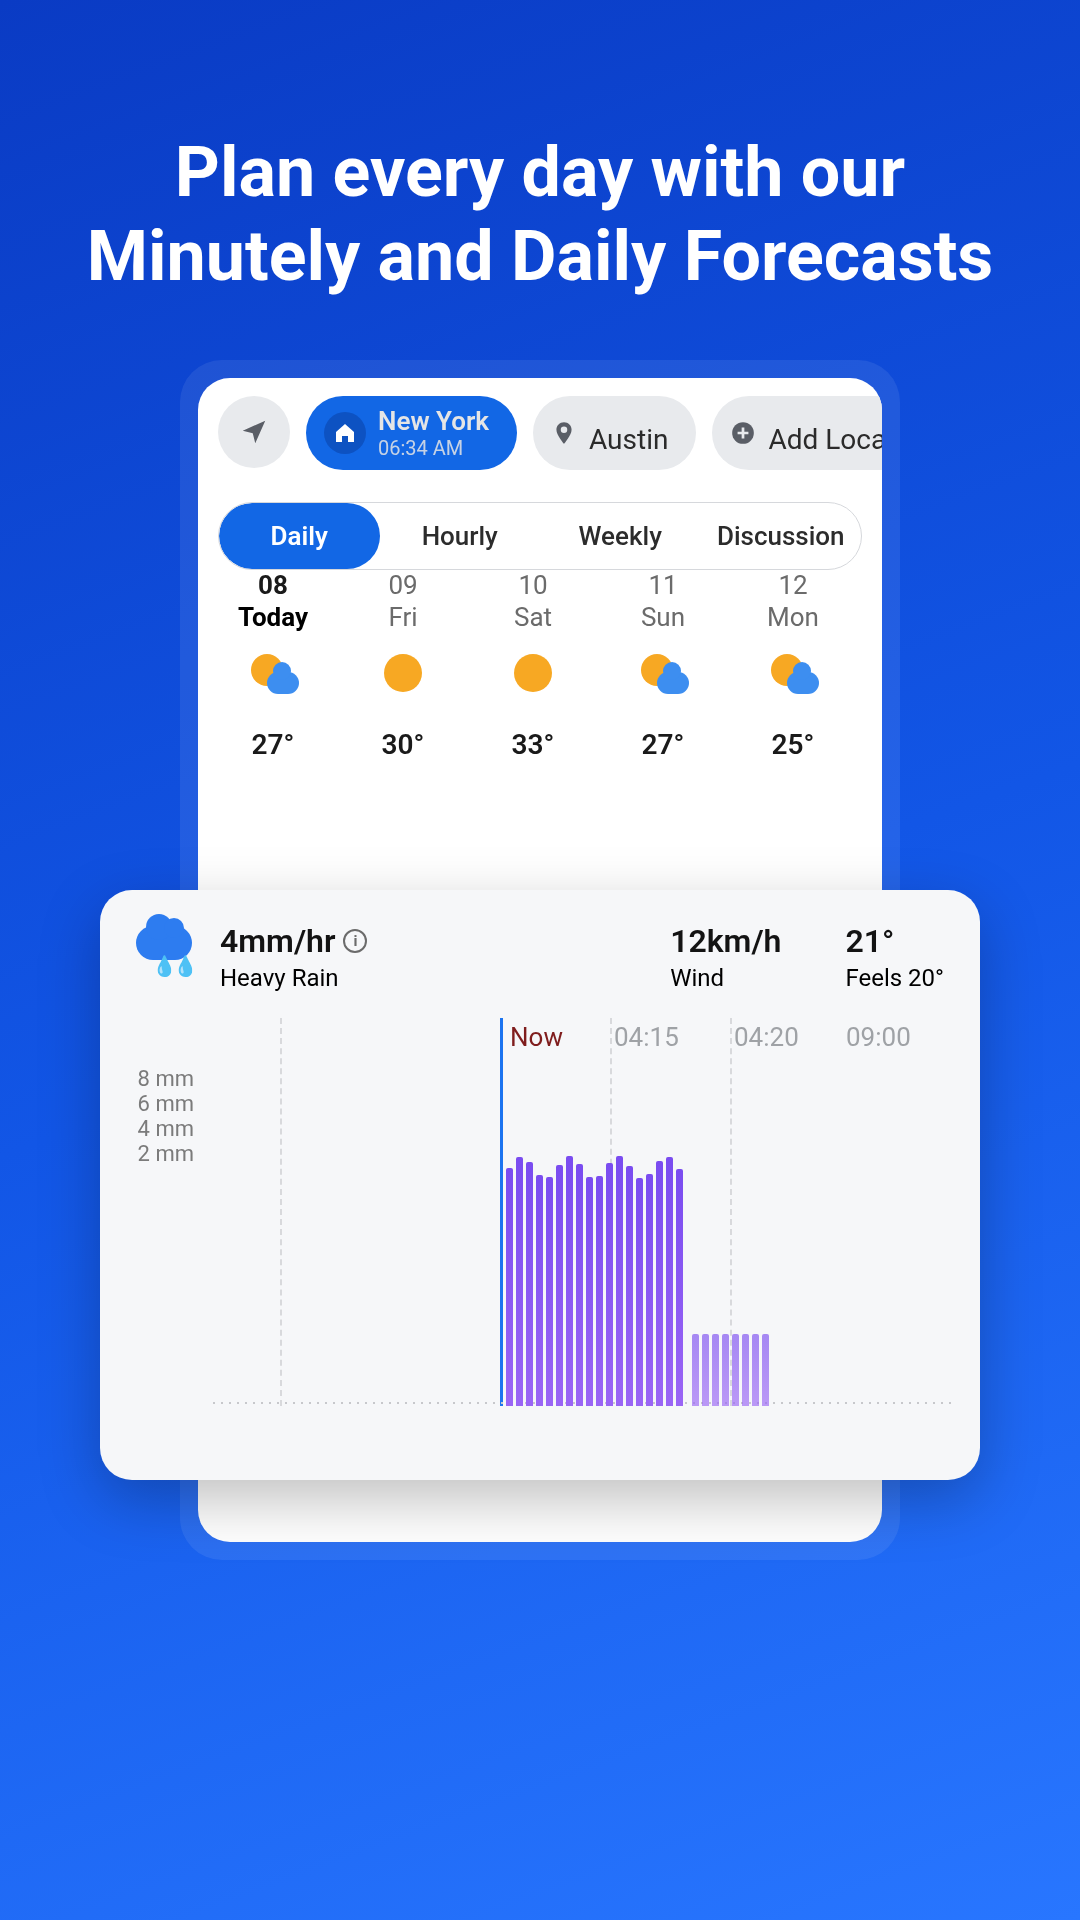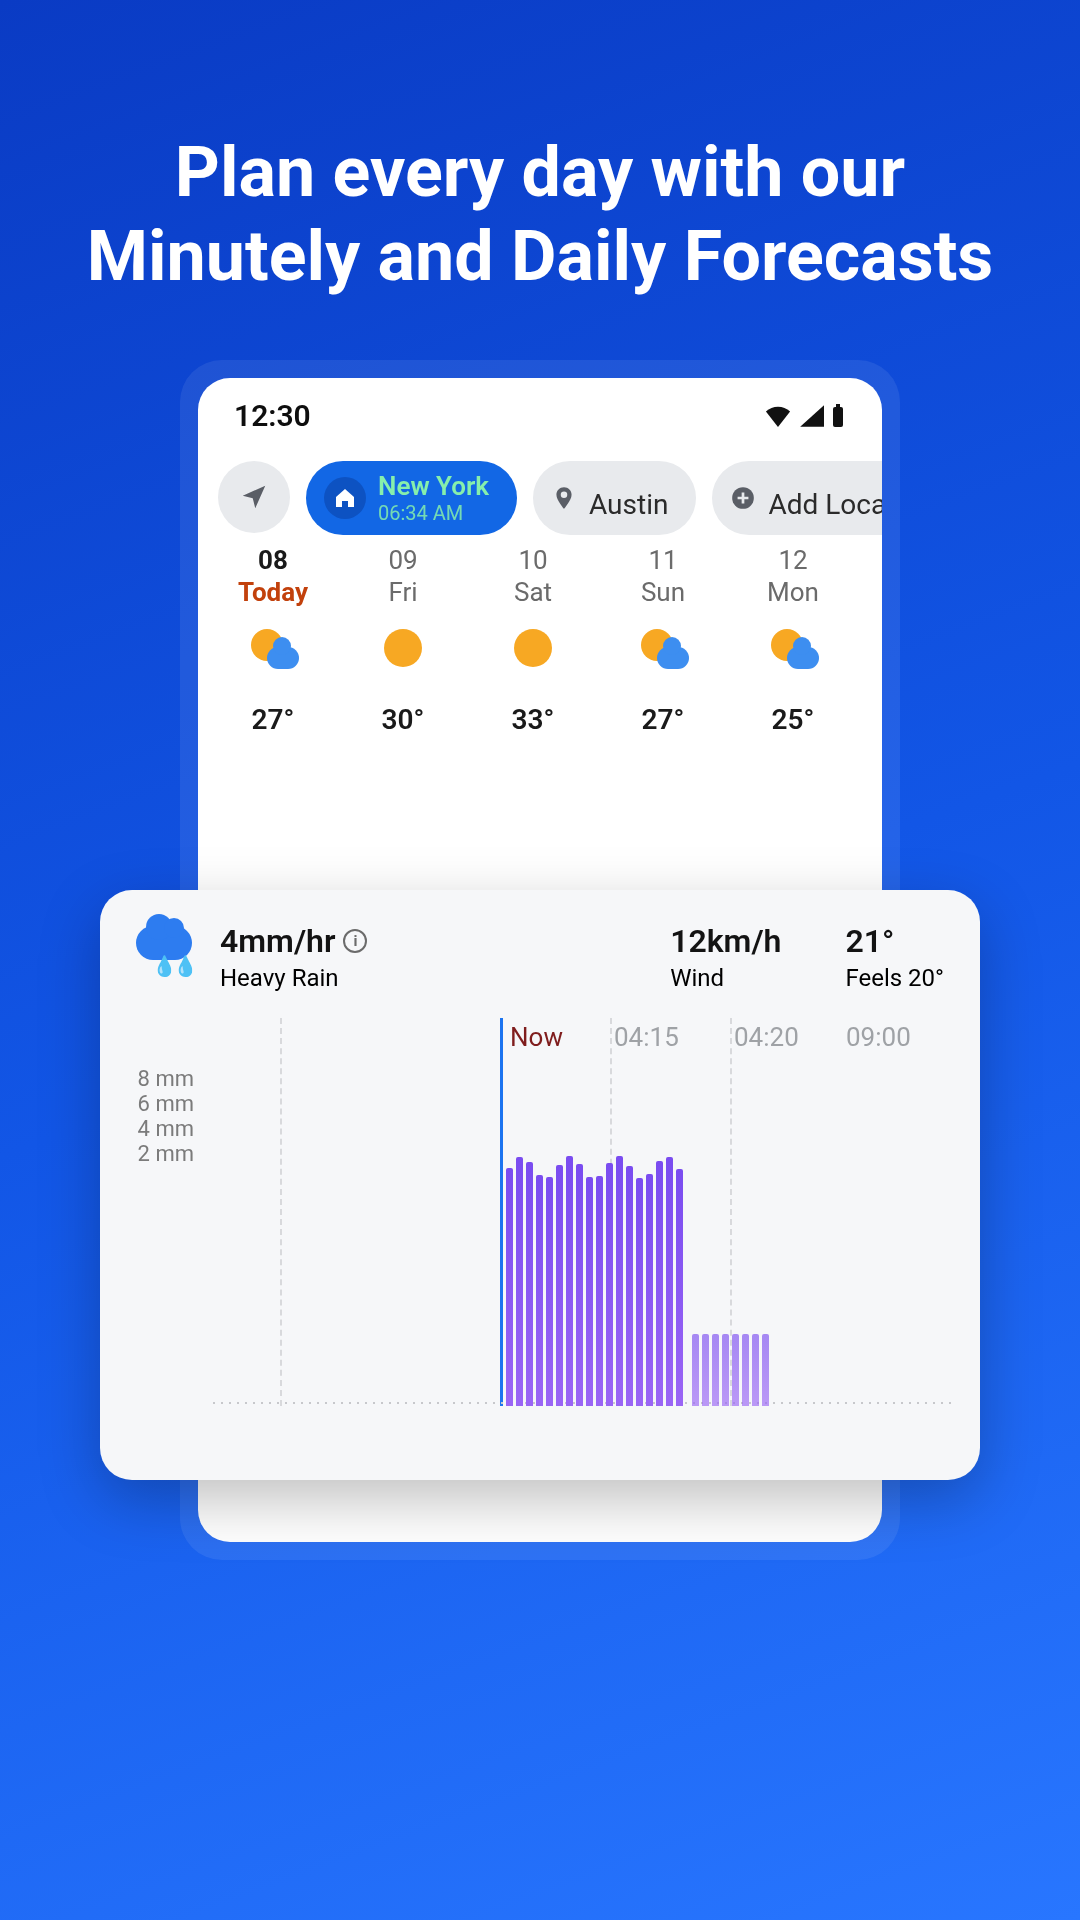--- a/index.html
+++ b/index.html
@@ -69,21 +69,21 @@
 }
 .loc-pill {
   display: flex;
   align-items: center;
   gap: 12px;
   padding: 10px 28px 10px 18px;
   border-radius: 40px;
   flex-shrink: 0;
   white-space: nowrap;
 }
-.loc-pill.active { background: #1267e5; color: #86efac; }
+.loc-pill.active { background: #1267e5; color: #e5e5e5; }
 .loc-pill.gray { background: #e8eaed; color: #2b2b2b; }
 .loc-icon-circle {
   width: 42px;
   height: 42px;
   border-radius: 50%;
   display: flex;
   align-items: center;
   justify-content: center;
 }
 .loc-pill.active .loc-icon-circle { background: #0d52c2; }
@@ -124,21 +124,21 @@
   padding: 0 10px;
 }
 .day-col {
   flex: 1;
   text-align: center;
   min-width: 130px;
 }
 .day-num { font-size: 26px; color: #6b6b6b; }
 .day-col.today .day-num { color: #1a1a1a; font-weight: 700; }
 .day-name { font-size: 26px; color: #6b6b6b; margin-top: 2px; }
-.day-col.today .day-name { color: #c2410c; font-weight: 700; }
+.day-col.today .day-name { color: #000000; font-weight: 700; }
 .day-icon { margin: 22px auto; width: 52px; height: 52px; }
 .day-temp { font-size: 28px; font-weight: 600; color: #1a1a1a; margin-top: 8px; }
 .sun {
   width: 38px; height: 38px; background: #f7a823; border-radius: 50%;
   position: relative; margin: 0 auto;
   box-shadow: 0 0 0 0 #f7a823;
 }
 .sun::before {
   content: ""; position: absolute; inset: -9px;
   background: radial-gradient(circle, transparent 55%, transparent 55%);
@@ -234,35 +234,20 @@
 }
 </style>
 </head>
 <body>
 
 <h1 class="hero-title">Plan every day with our Minutely and Daily Forecasts</h1>
 
 <div class="phone-frame">
   <div class="phone-screen">
 
-    <div class="status-bar">
-      <span>12:30</span>
-      <span class="status-icons">
-        <svg width="28" height="22" viewBox="0 0 24 20">
-            <path d="M12 20L1 6C7 0 17 0 23 6L12 20Z" fill="#111"></path>
-          </svg>
-        <svg width="26" height="22" viewBox="0 0 24 20">
-            <path d="M2 20L24 20L24 0Z" fill="#111"></path>
-          </svg>
-        <svg width="16" height="24" viewBox="0 0 14 24">
-            <rect x="2" y="3" width="10" height="20" rx="2" fill="#111"></rect>
-            <rect x="5" y="0" width="4" height="3" fill="#111"></rect>
-          </svg>
-      </span>
-    </div>
 
     <div class="location-row">
       <div class="loc-btn">
         <svg width="30" height="30" viewBox="0 0 24 24">
             <path d="M3 11L21 3L13 21L11 13L3 11Z" fill="#5a5e66"></path>
           </svg>
       </div>
       <div class="loc-pill active">
         <span class="loc-icon-circle">
           <svg width="24" height="24" viewBox="0 0 24 24">
@@ -282,20 +267,26 @@
       </div>
       <div class="loc-pill gray">
         <svg width="26" height="26" viewBox="0 0 24 24">
             <circle cx="12" cy="12" r="10" fill="#5a5e66"></circle>
             <path d="M12 7V17M7 12H17" stroke="#e8eaed" stroke-width="2.5"></path>
           </svg>
         <span class="loc-name-single">Add Locati</span>
       </div>
     </div>
 
+    <div class="tabs">
+      <div class="tab active">Daily</div>
+      <div class="tab">Hourly</div>
+      <div class="tab">Weekly</div>
+      <div class="tab">Discussion</div>
+    </div>
 
 
     <div class="days-row" id="days-row">
         <div class="day-col today">
           <div class="day-num">08</div>
           <div class="day-name">Today</div>
           <div class="day-icon">
             <div class="sun-cloud">
               <div class="s"></div>
               <div class="c"></div>

